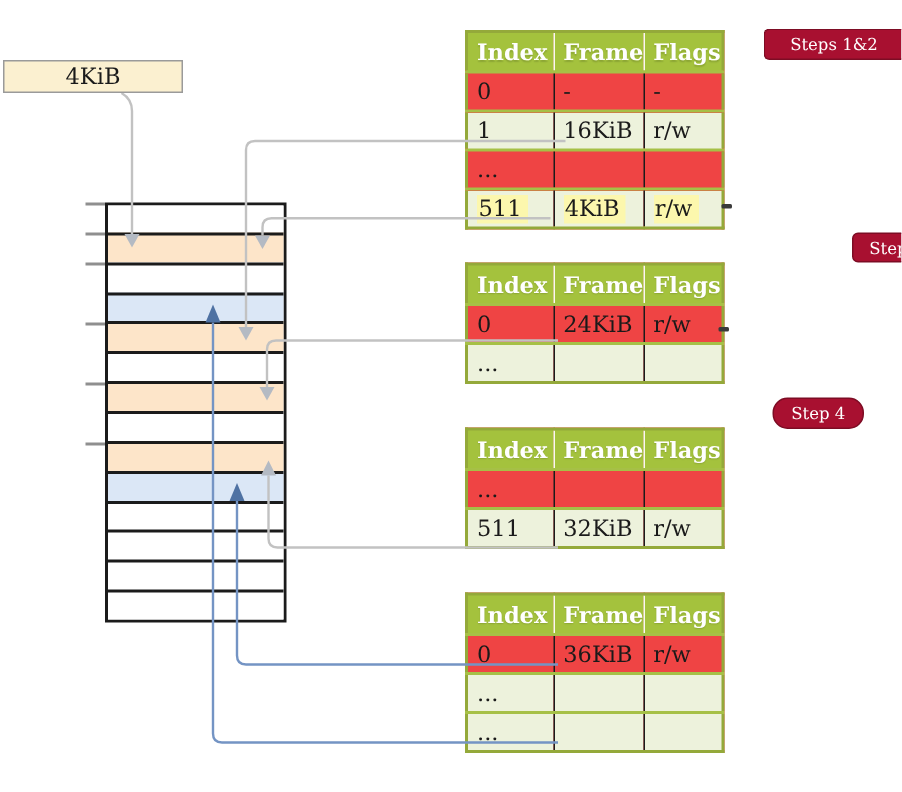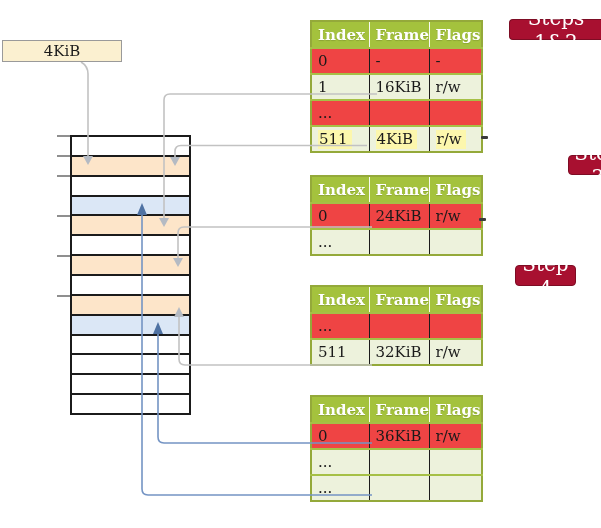--- a/index.html
+++ b/index.html
@@ -10,27 +10,27 @@
   
   .frame-box{
     position:absolute;left:2px;top:40px;width:118px;height:20px;
     background:var(--box_cream);border:1px solid var(--box_border);
     text-align:center;line-height:20px;font-size:15px;z-index:4;
   }
   
   .badge{
     position:absolute;background:var(--badge_red);color:#fff;
     border:1px solid var(--badge_border);border-radius:4px;
-    font-size:20px;text-align:center;z-index:4;
+    font-size:11px;text-align:center;z-index:4;
     display:flex;align-items:center;justify-content:center;
   }
   .badge.step0 {left:188px;top:41px;width:59px;height:19px;}
   .badge.steps12{left:509px;top:19px;width:92px;height:19px;border-radius:4px 0 0 4px;border-right:none;}
   .badge.step3 {left:520px;top:155px;width:57px;height:18px;margin-left:48px;}
-  .badge.step4 {left:515px;top:265px;width:59px;height:19px;}
+  .badge.step4 {left:515px;top:265px;width:59px;height:19px;border-radius:10px;}
   
   .memory-stack{
     position:absolute;left:70px;top:135px;width:117px;height:276px;
     border:2px solid var(--row_border);display:flex;flex-direction:column;z-index:1;
   }
   .mrow{flex:1;border-top:2px solid var(--row_border);}
   .mrow:first-child{border-top:none;}
   .mrow.free {background:#ffffff;}
   .mrow.table{background:var(--frame_peach);}
   .mrow.page {background:var(--page_blue);}

